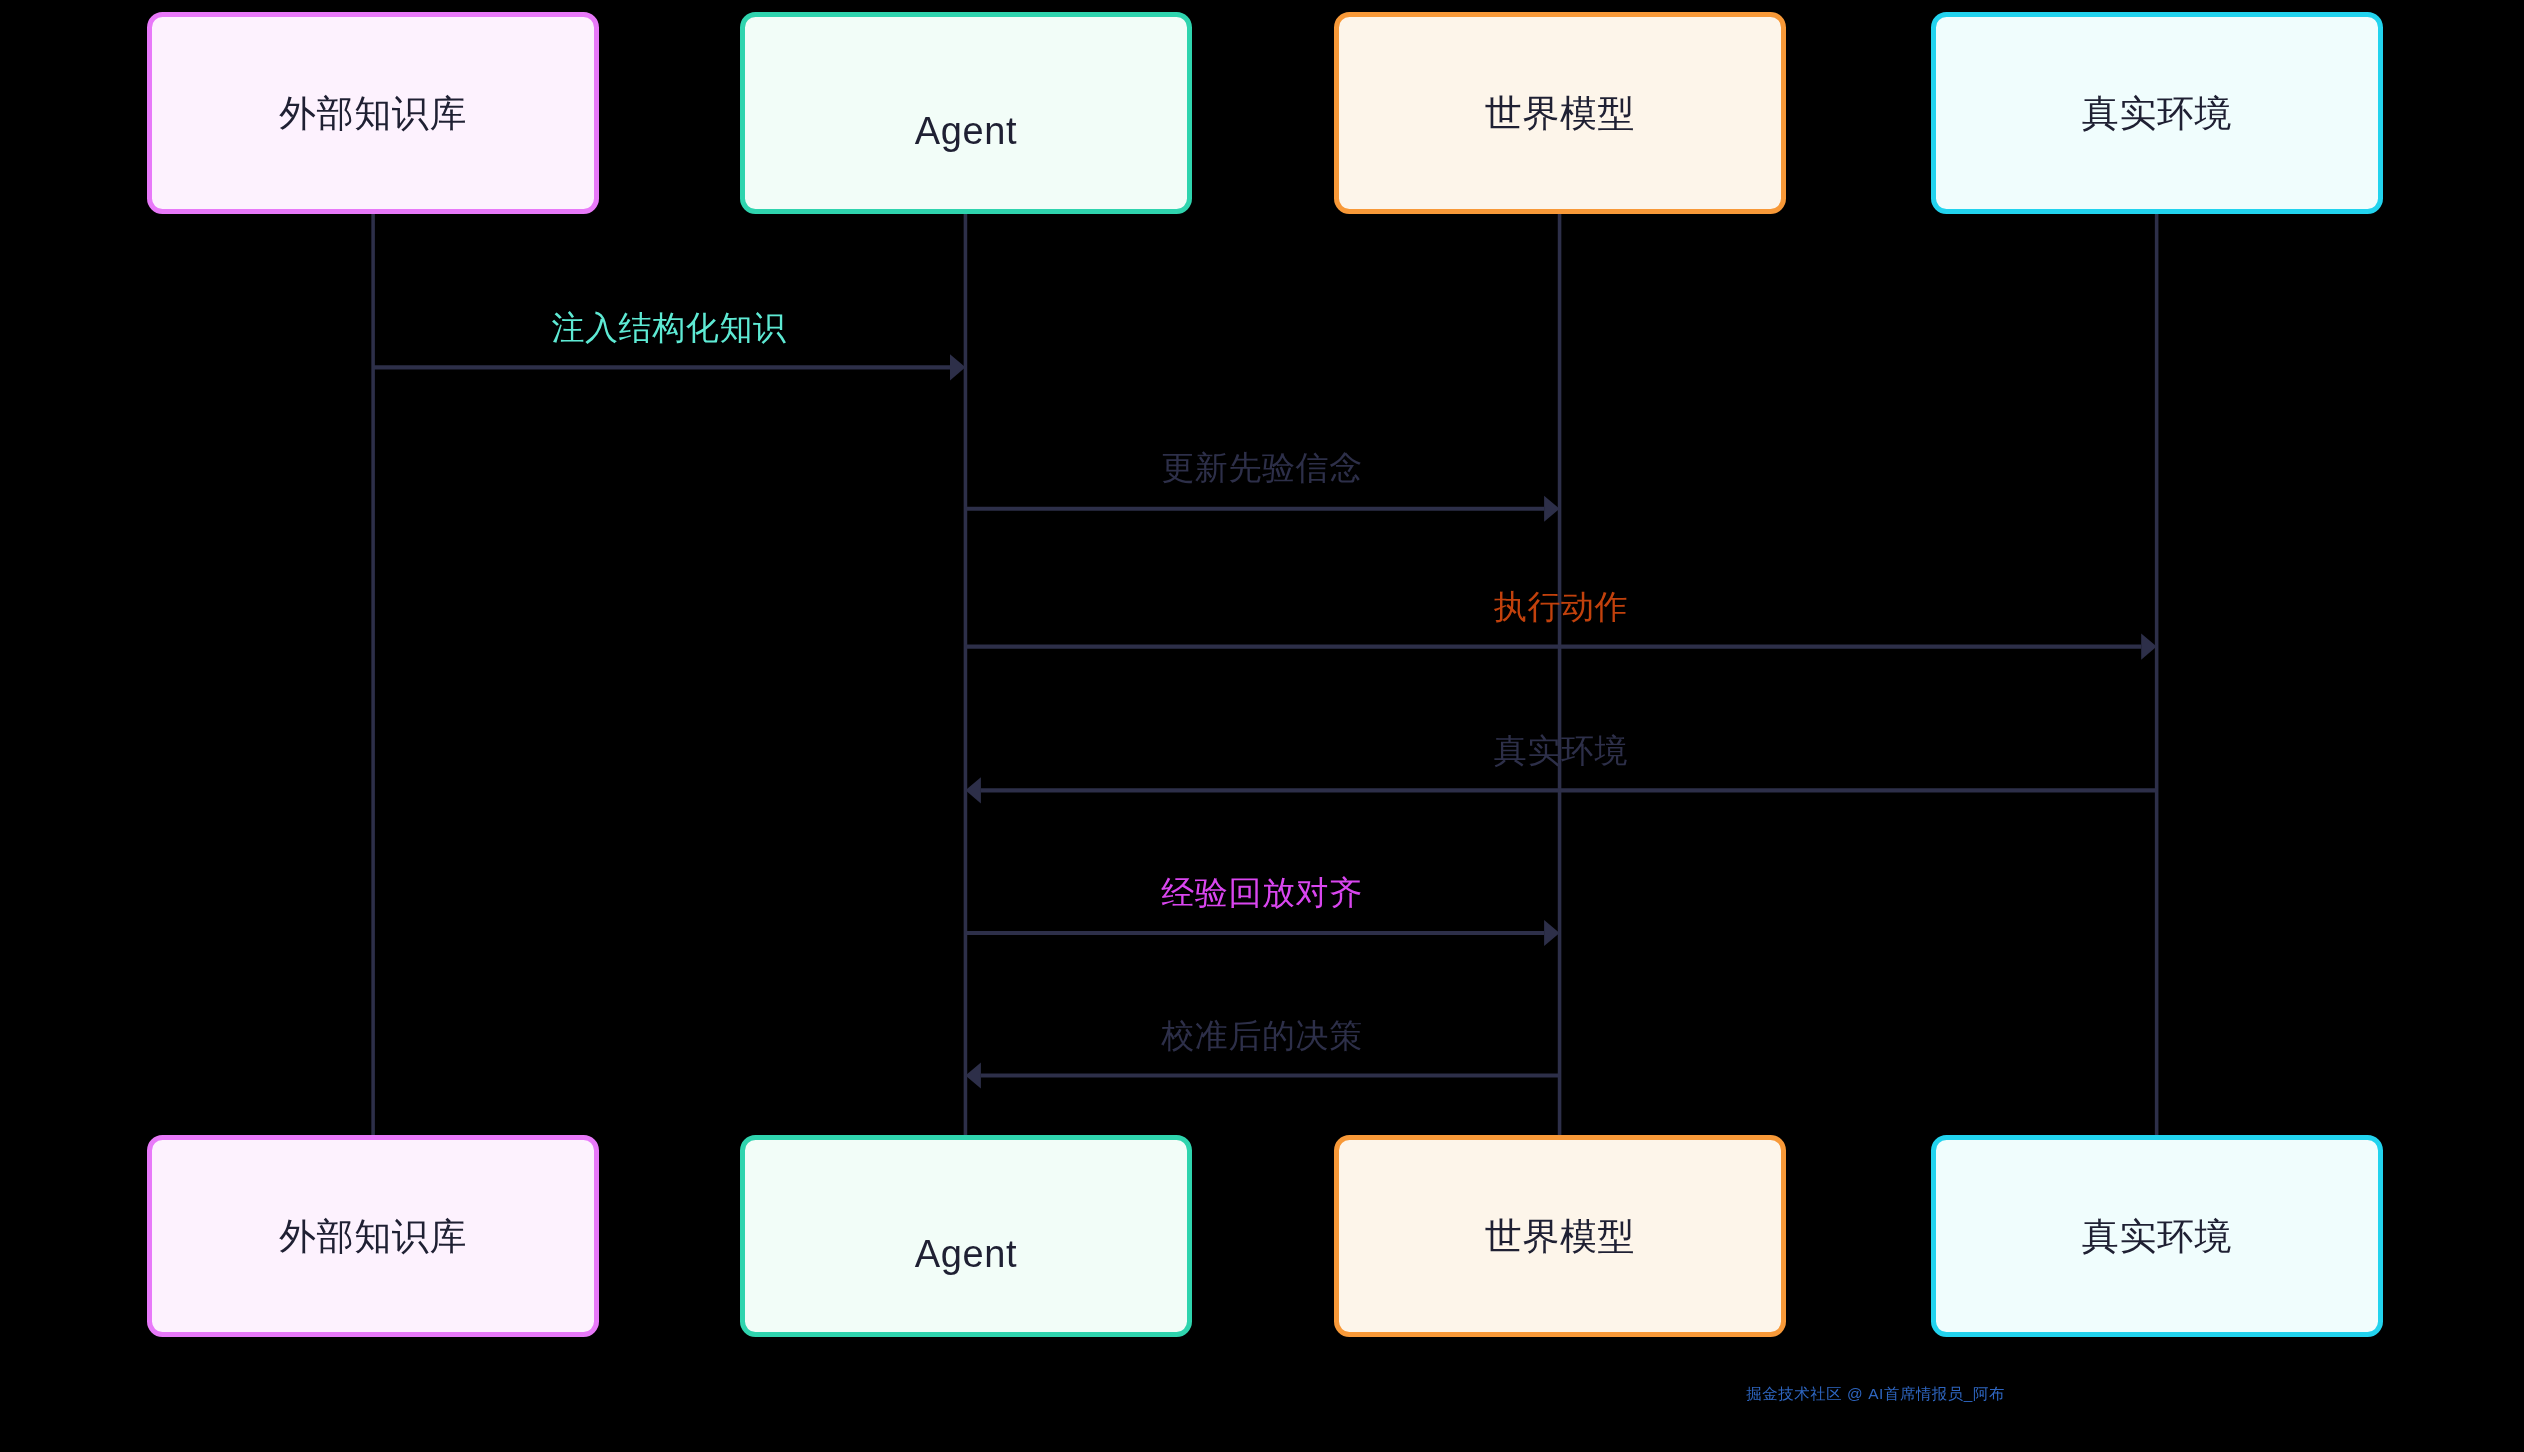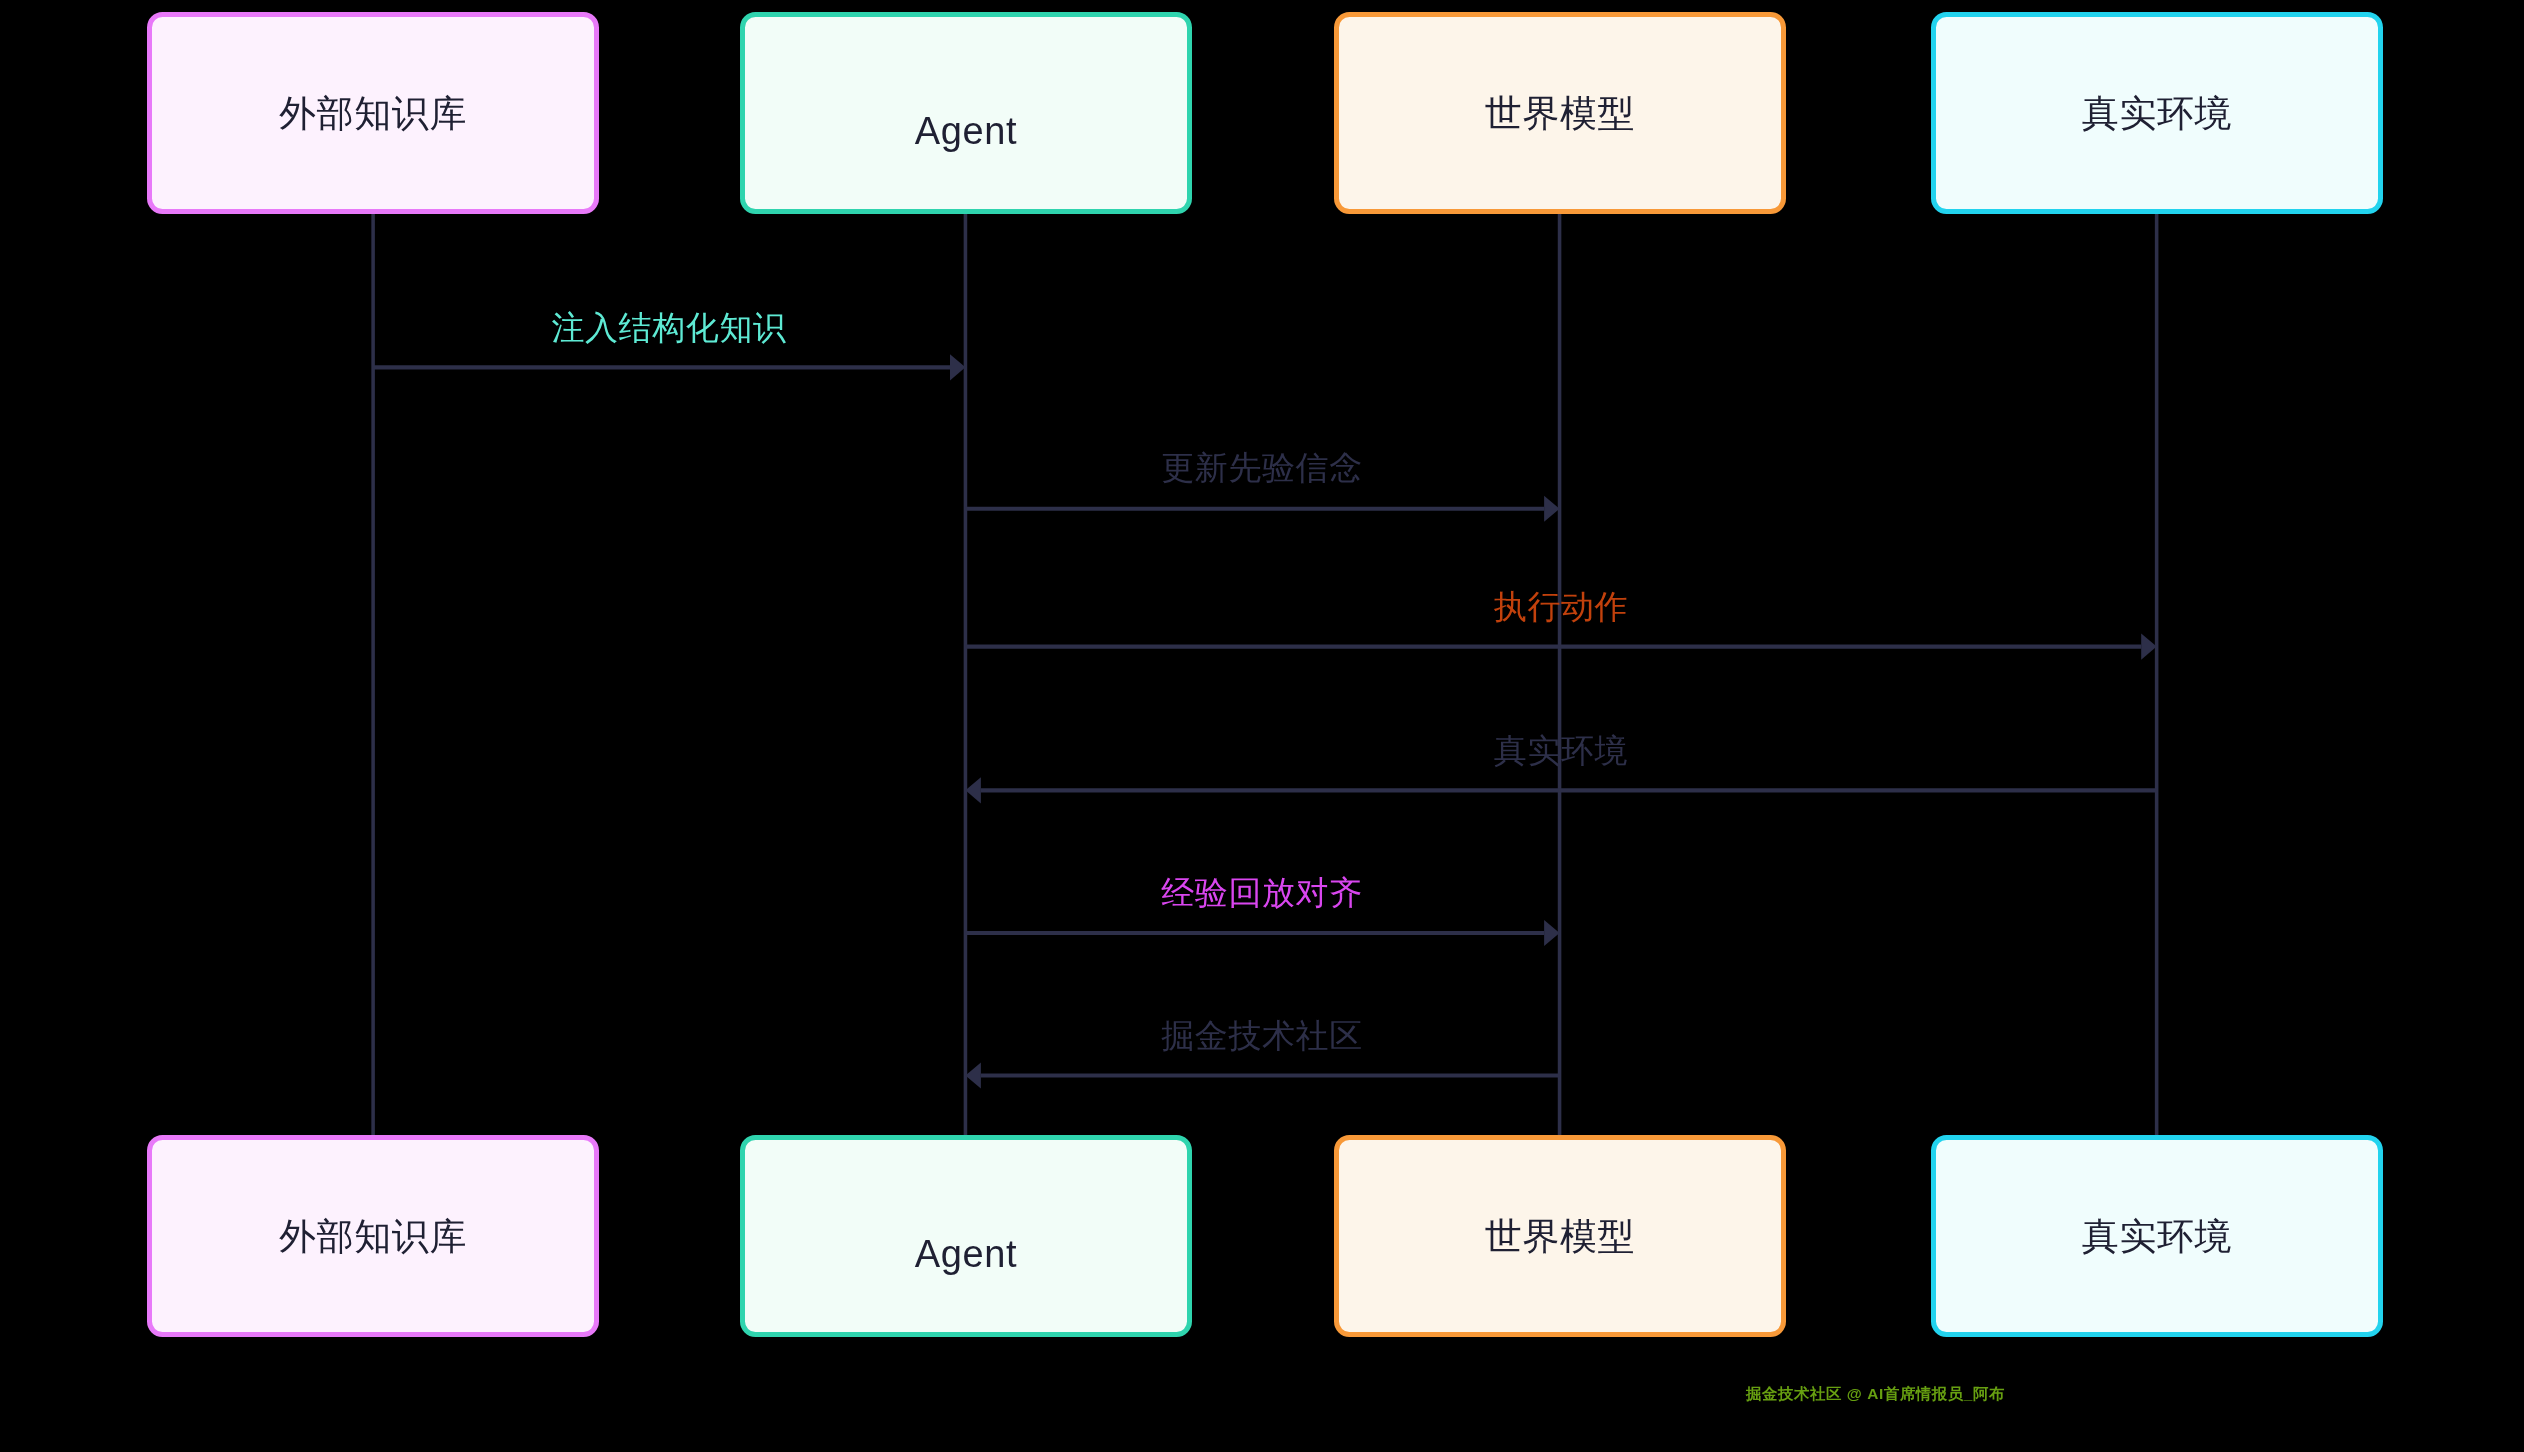--- a/index.html
+++ b/index.html
@@ -33,27 +33,26 @@
     color:#2d2f49;
     font-size:33px;
     white-space:nowrap;
     transform:translateX(-50%);
     line-height:1;
     letter-spacing:0.6px;
   }
 
   .watermark{
     position:absolute;
-    color:#84cc16;
+    color:#3b82f6;
     font-size:15.4px;
     opacity:.78;
     white-space:nowrap;
     letter-spacing:0.6px;
     right:33px;
-    font-weight:bold;
   }
 </style>
 </head>
 <body>
 
 <div id="stage">
 
   <svg id="diagram" viewBox="0 0 4250 2445" xmlns="http://www.w3.org/2000/svg">
     <defs>
       <marker id="arrow-right" markerWidth="10" markerHeight="10" refX="9" refY="5" orient="auto" markerUnits="userSpaceOnUse" viewBox="0 0 10 10">
@@ -109,19 +108,19 @@
       <div class="actor-box" style="left: 1931px; top: 1135px; width: 452px; height: 202px; border-color: rgb(34, 211, 238); background: rgb(240, 253, 253);">
         <span class="actor-label" style="color: rgb(31, 32, 51);">真实环境</span>
       </div>
     </div>
   <div id="msg-labels">
       <div class="msg-label" style="left: 669px; top: 311px; color: #5eead4;">注入结构化知识</div>
       <div class="msg-label" style="left: 1262px; top: 452px; color: rgb(45, 47, 73); font-family: Liberation Serif, serif;">更新先验信念</div>
       <div class="msg-label" style="left: 1561px; top: 590px; color: #c2410c;">执行动作</div>
       <div class="msg-label" style="left: 1561px; top: 734px; color: rgb(45, 47, 73);">真实环境</div>
       <div class="msg-label" style="left: 1262px; top: 876px; color: #d946ef;">经验回放对齐</div>
-      <div class="msg-label" style="left: 1262px; top: 1019px; color: rgb(45, 47, 73);">掘金技术社区</div>
+      <div class="msg-label" style="left: 1262px; top: 1019px; color: rgb(45, 47, 73);">校准后的决策</div>
     </div>
 
   <div class="watermark" style="top: 1384px;">掘金技术社区 @ AI首席情报员_阿布</div>
 
 </div>
 
 
 </body></html>

